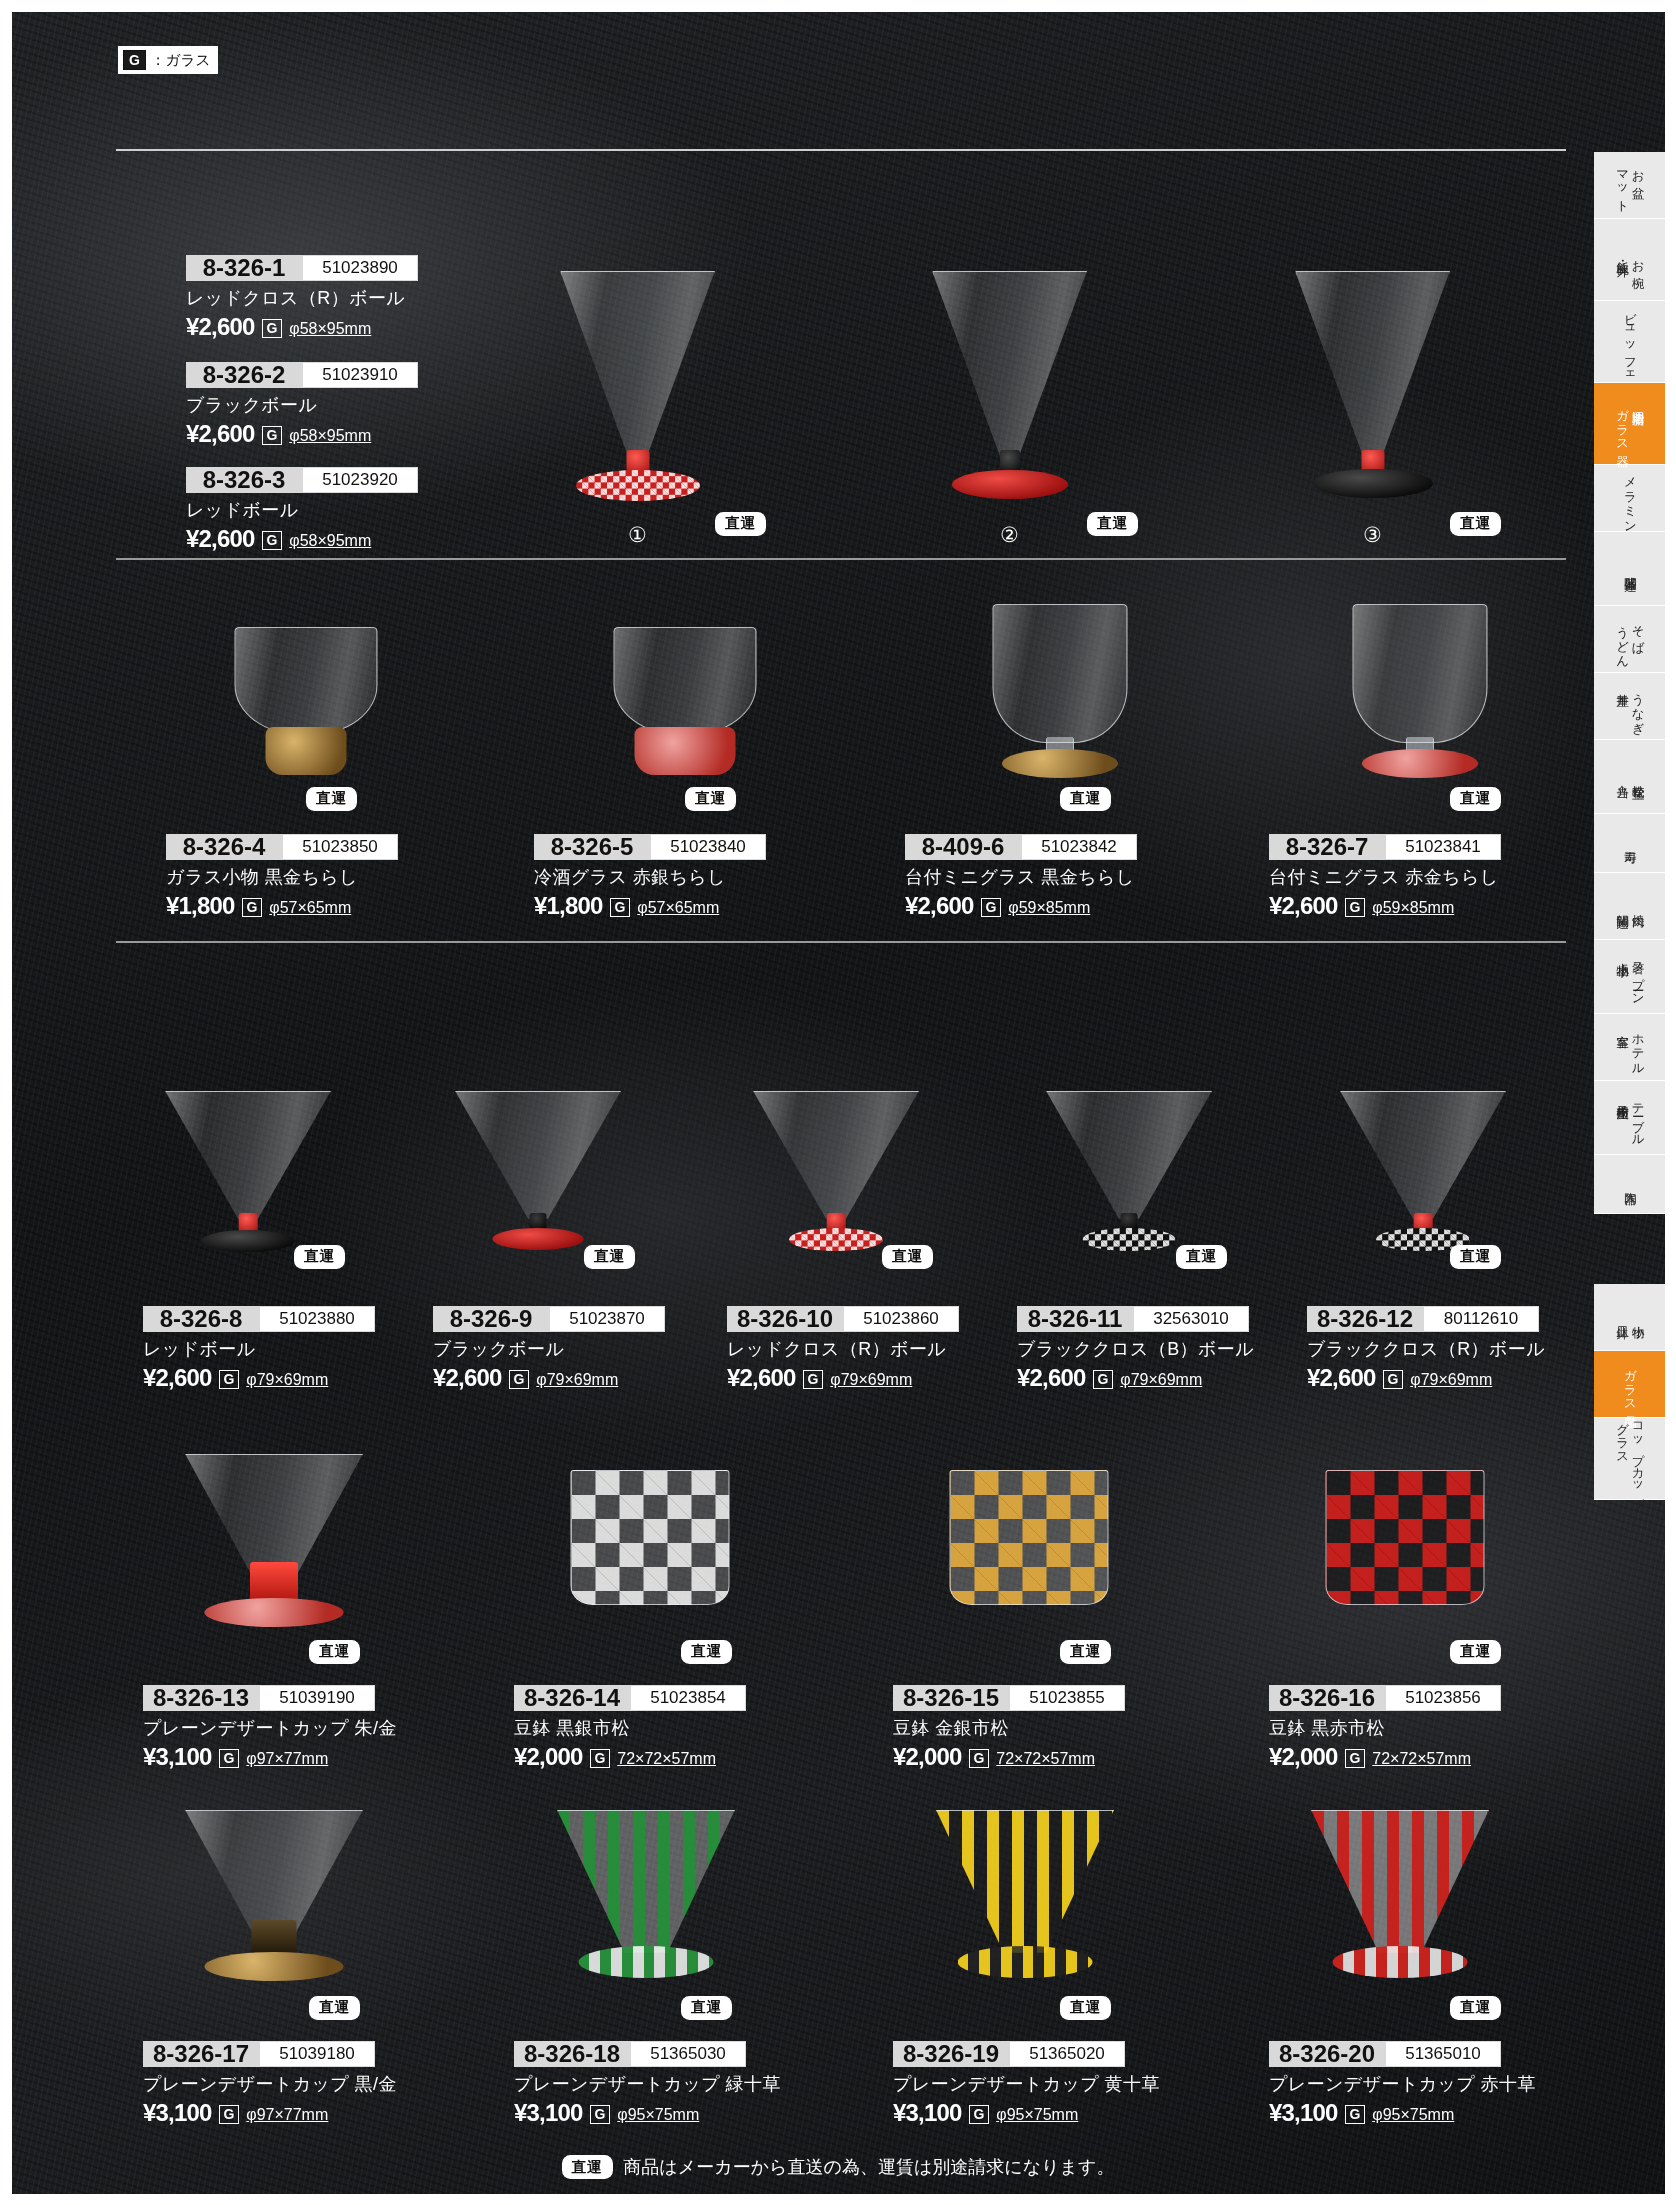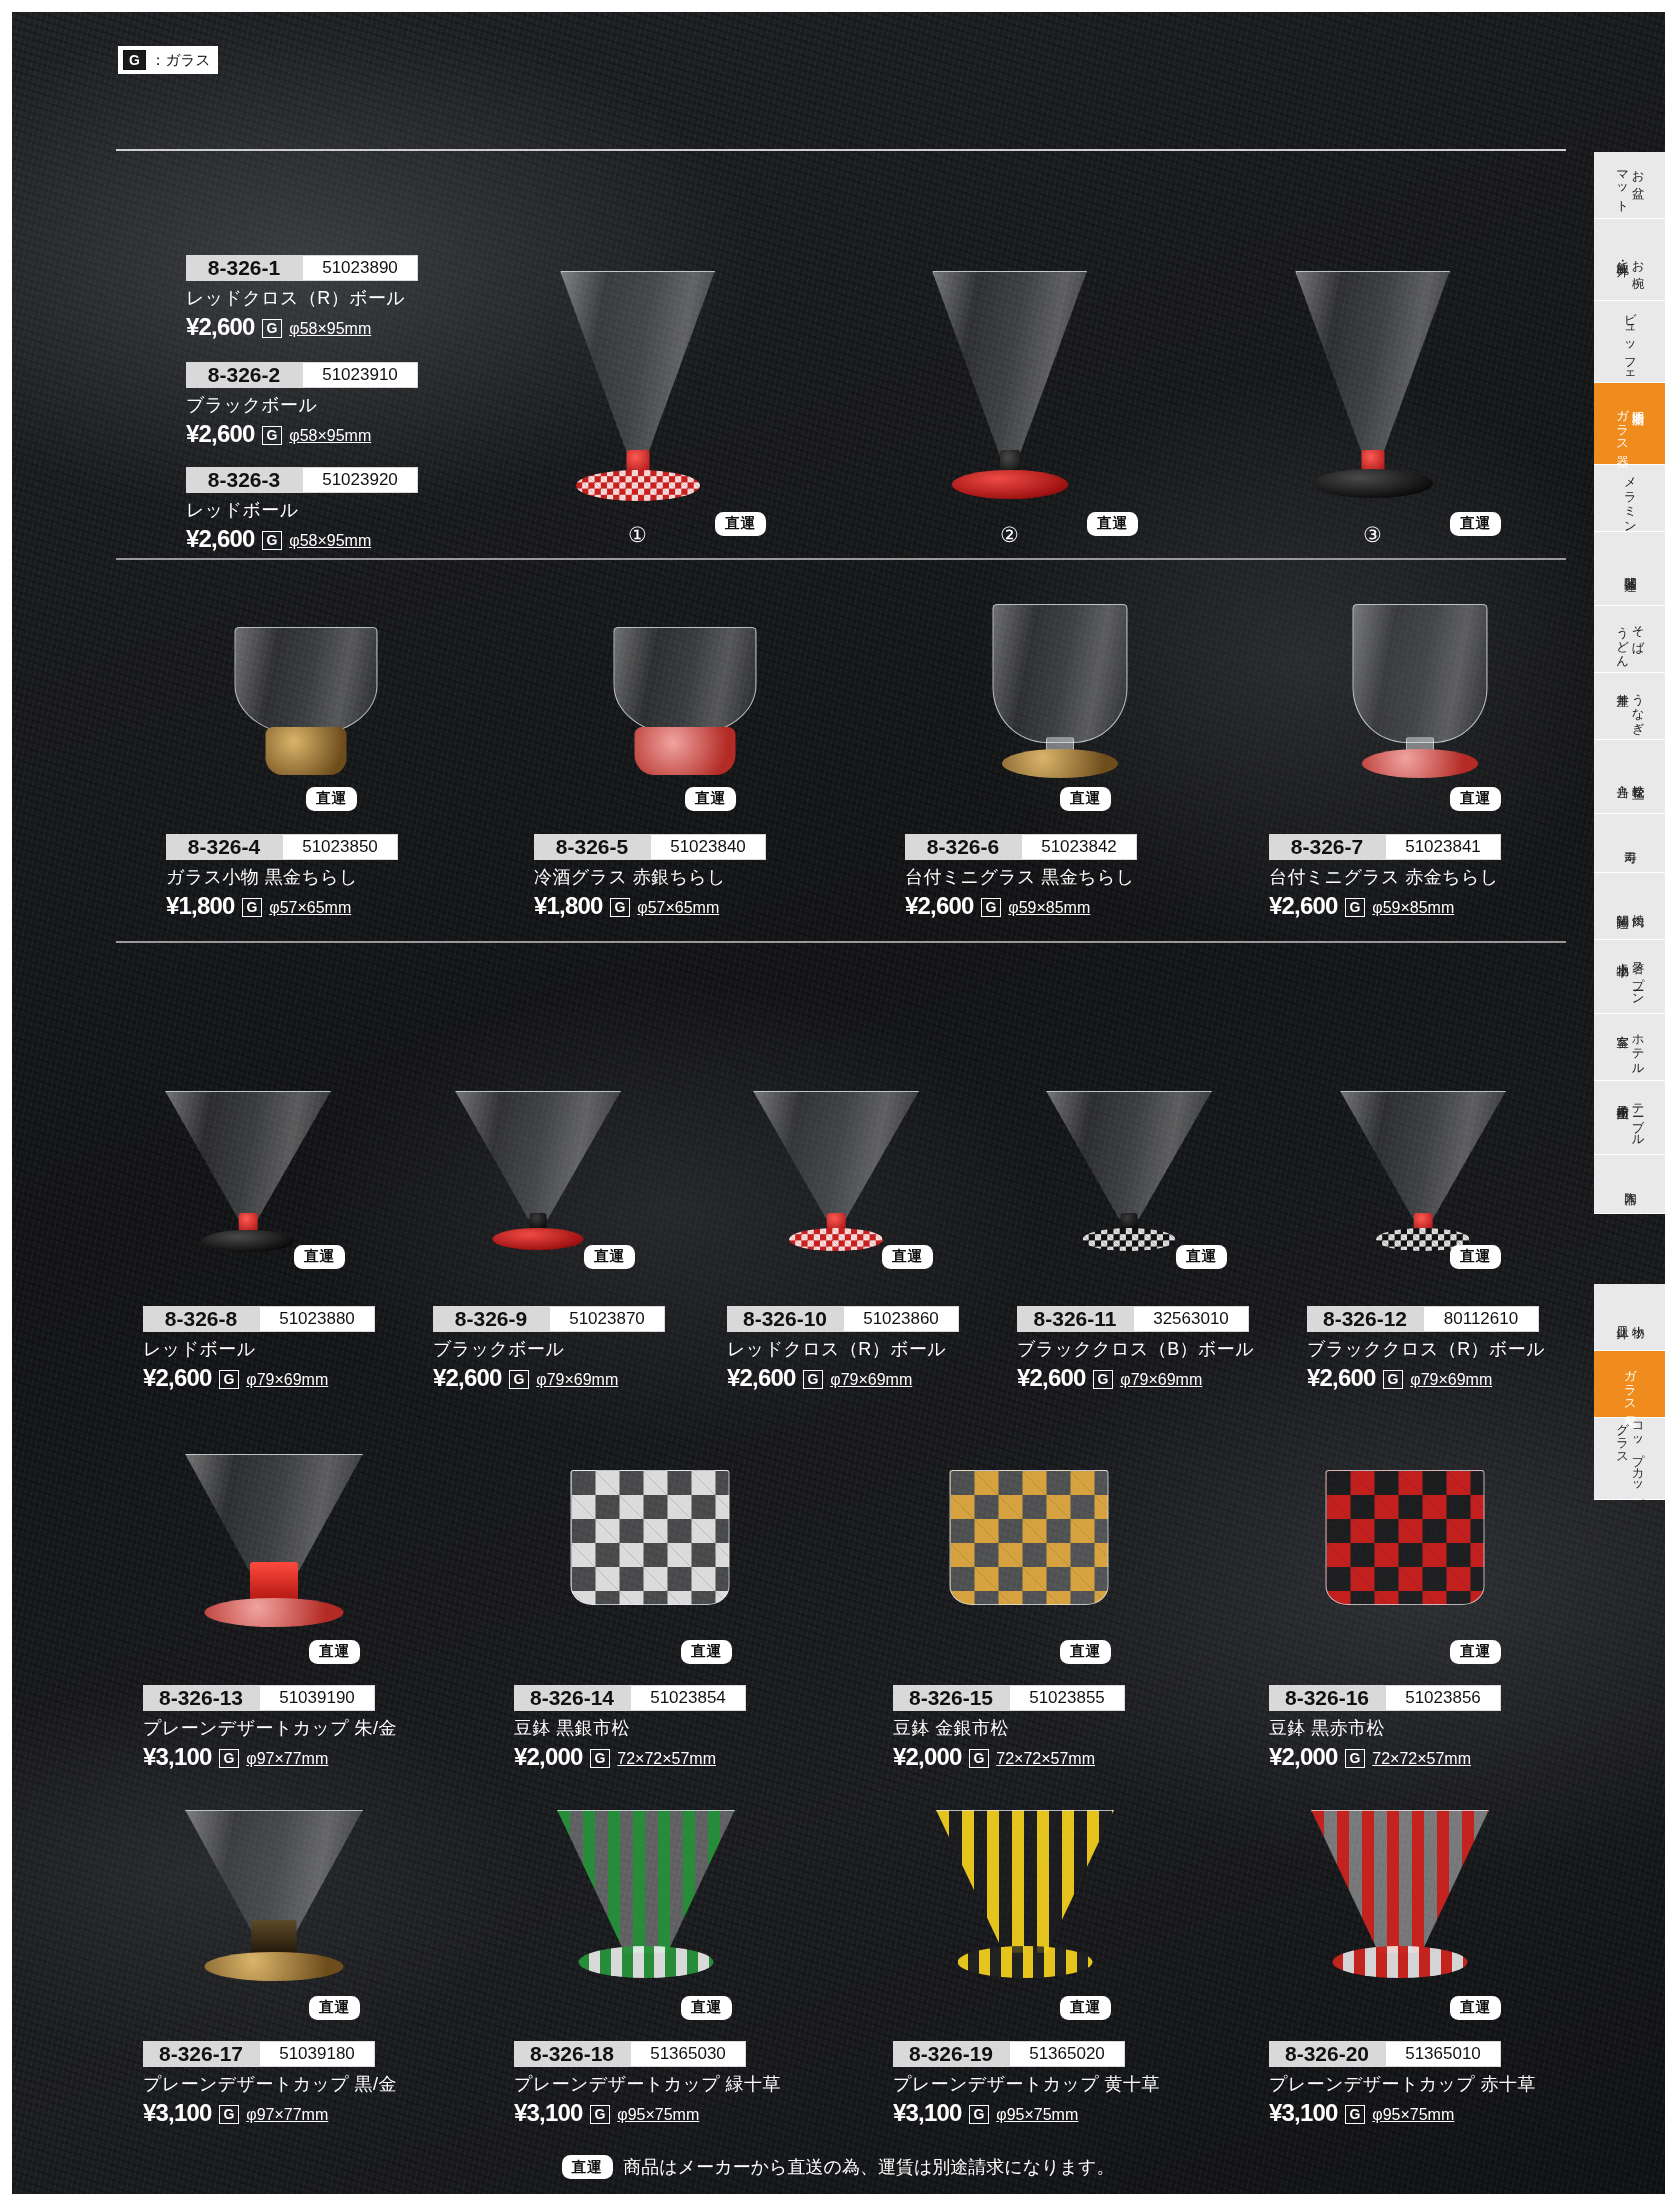--- a/index.html
+++ b/index.html
@@ -74,21 +74,21 @@
   .section-title {
     position:absolute; height:51px; width:681px;
     background: linear-gradient(90deg, #d9d9d9 0%, #d9d9d9 55%, #ffffff 100%);
     display:flex; align-items:center; justify-content:center;
   }
   .section-title span { font-size:27px; font-weight:bold; color:#111; letter-spacing:3.1px; }
 
   
   .code-row { display:flex; align-items:stretch; height:26px; }
   .code-no {
-    background:#d9d9d9; color:#111; font-weight:bold; font-size:21px;
+    background:#d9d9d9; color:#111; font-weight:bold; font-size:24px;
     display:flex; align-items:center; justify-content:center;
     padding:0 7.7px; min-width:116px;
   }
   .code-jan {
     background:#fff; color:#111; font-size:17px;
     display:flex; align-items:center; justify-content:center;
     padding:0 7.7px; min-width:116px; border:0.8px solid #d9d9d9;
   }
   .item-name { color:#fff; font-size:18px; margin-top:5.4px; letter-spacing:0.4px; white-space:nowrap;}
   .price-row { display:flex; align-items:baseline; gap:7px; margin-top:3.1px; color:#fff; }
@@ -407,21 +407,21 @@
   <div class="glass" style="left:963px; top:588px; width:193px; height:232px;">
     <div class="cup-bowl" style="top:15.5px; width:135px; height:139px; border-radius:4.6px 4.6px 40% 40%;"></div>
     <div class="stem" style="top:149px; width:28px; height:17px; background:rgba(220,225,230,.5); border-left:1.5px solid rgba(240,245,250,.5); border-right:1.5px solid rgba(240,245,250,.5);"></div>
     <div class="foot gold-speck" style="top:161px; width:116px; height:29px;"></div>
   </div>
   <div style="position:absolute; left:1060px; top:787px;">
     <span class="chokuun">直運</span>
   </div>
   <div style="position:absolute; left:905px; top:834px; width:278px;">
     <div class="code-row">
-      <div class="code-no">8-326-6</div>
+      <div class="code-no">8-409-6</div>
       <div class="code-jan">51023842</div>
     </div>
     <div class="item-name">台付ミニグラス 黒金ちらし</div>
     <div class="price-row">
       <span class="price">¥2,600</span>
       <span class="g-mark">G</span>
       <span class="size">φ59×85mm</span>
     </div>
   </div>
 

